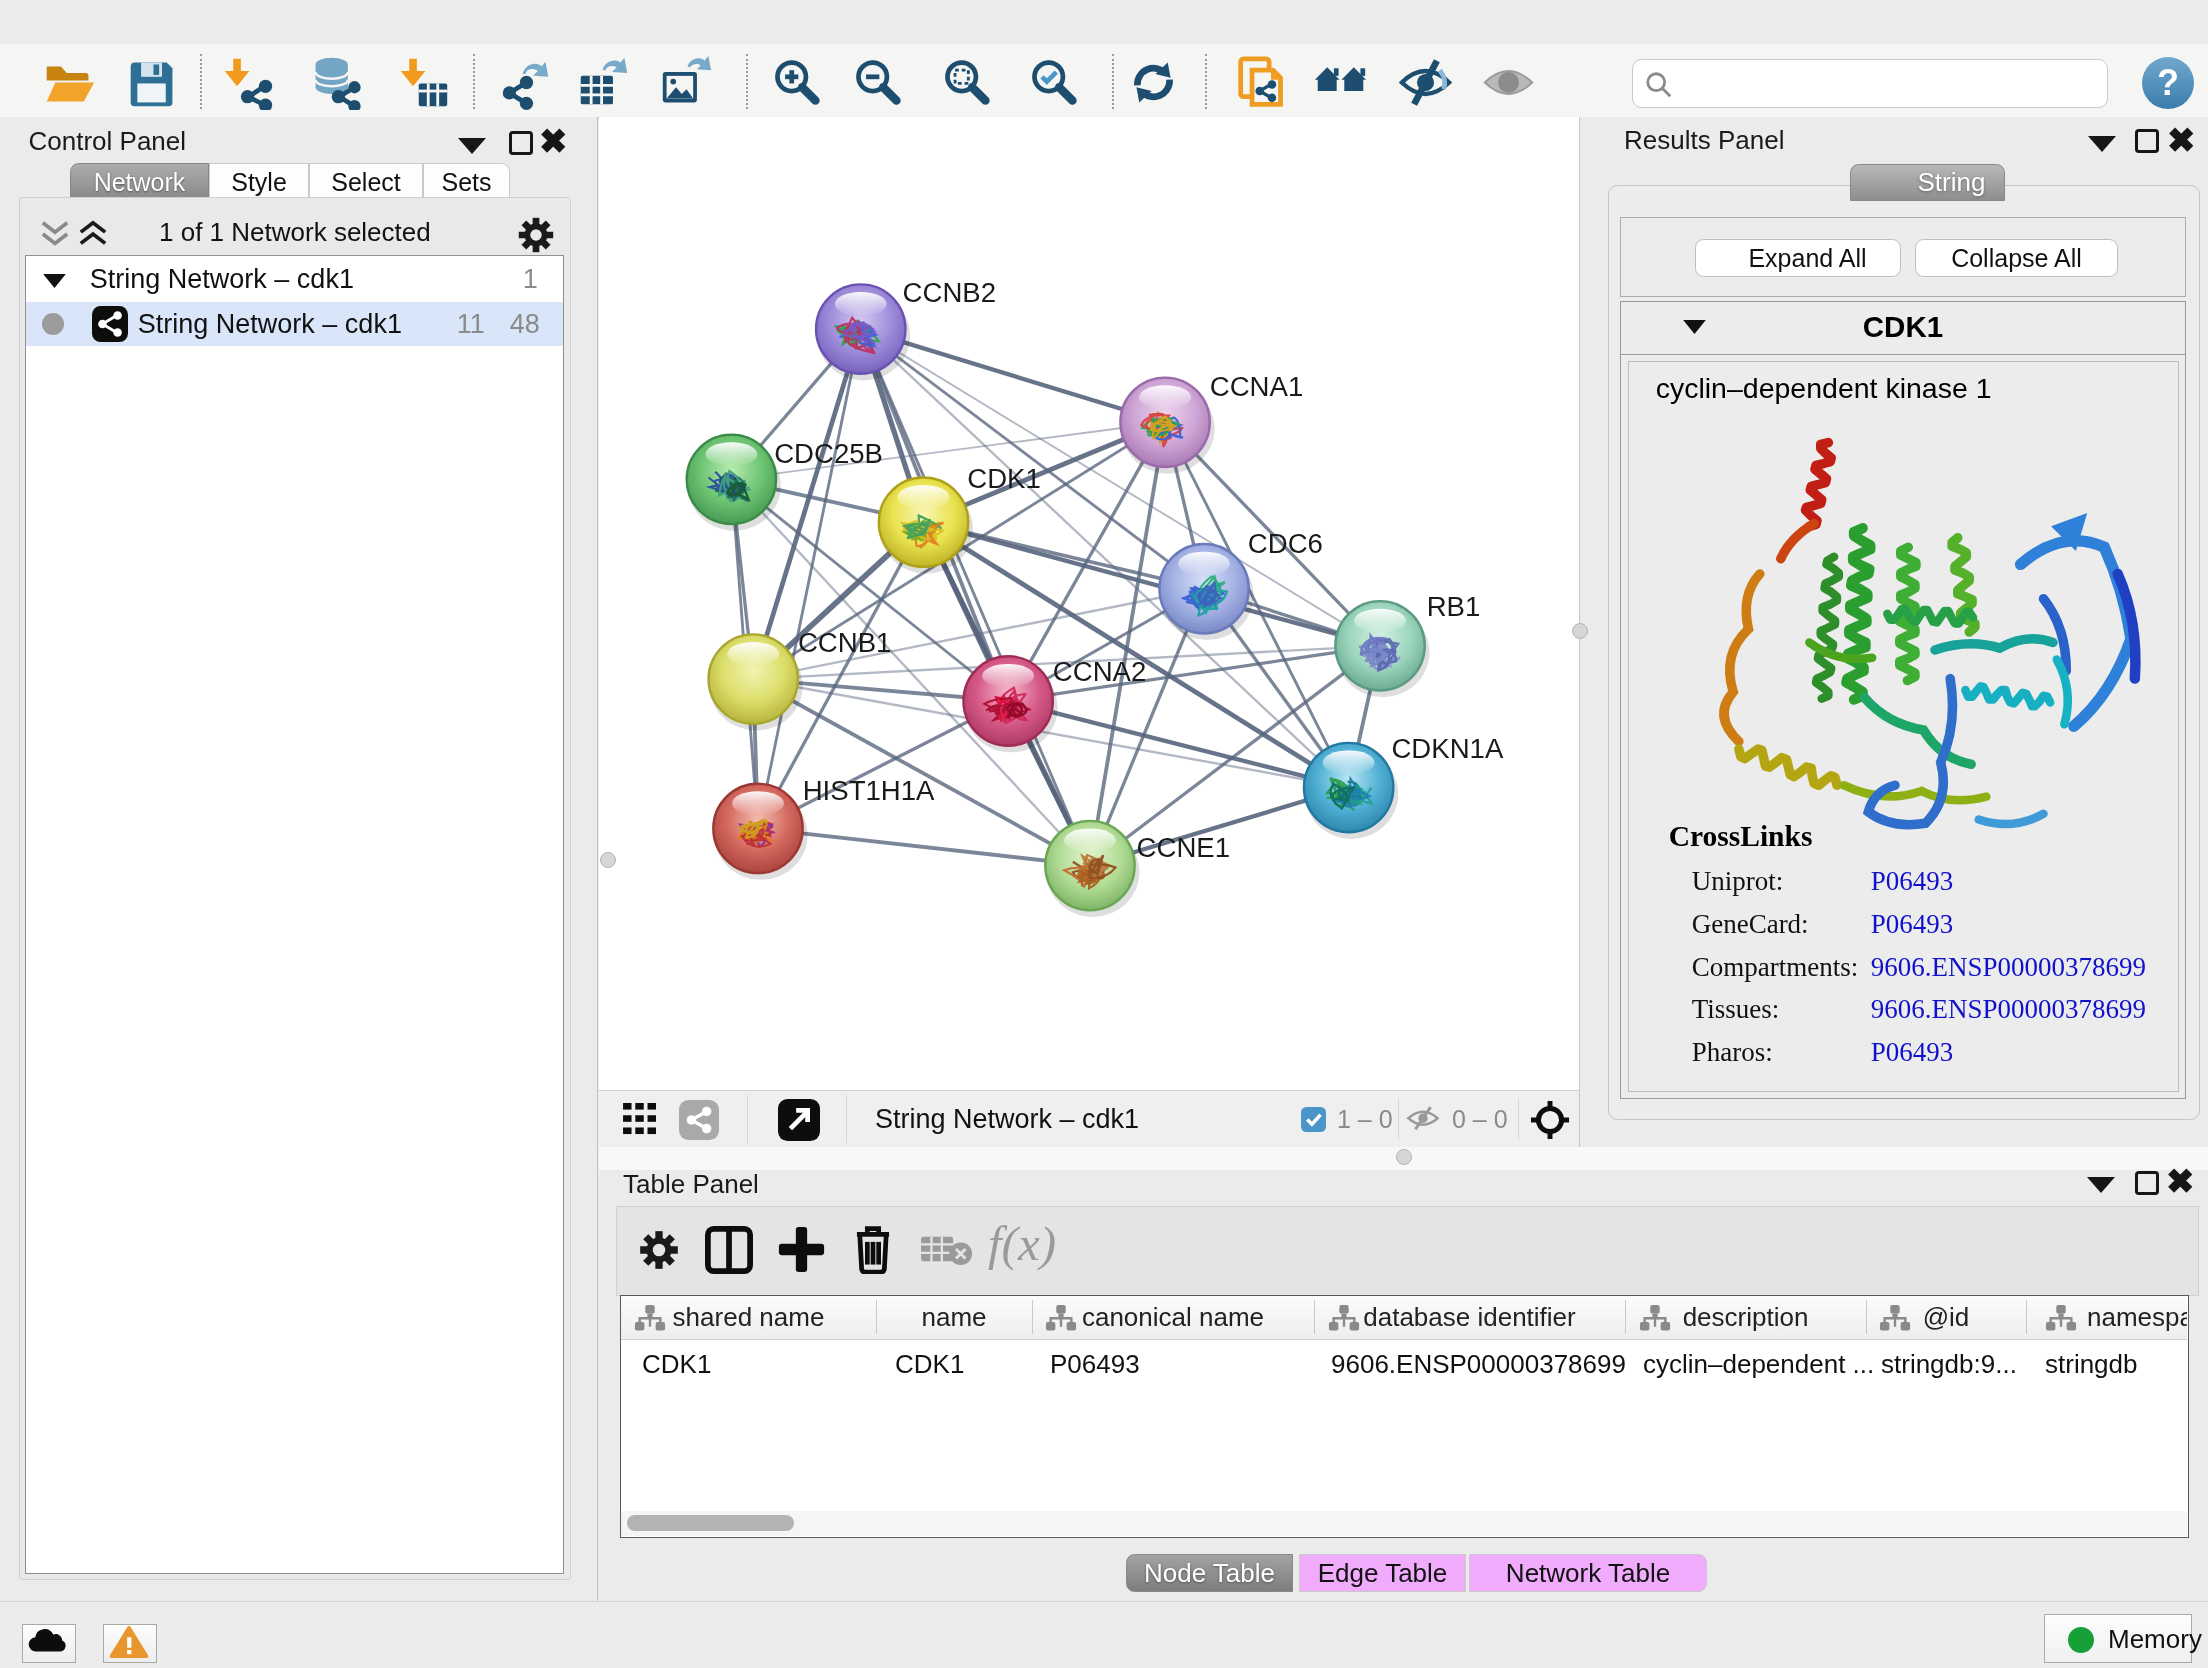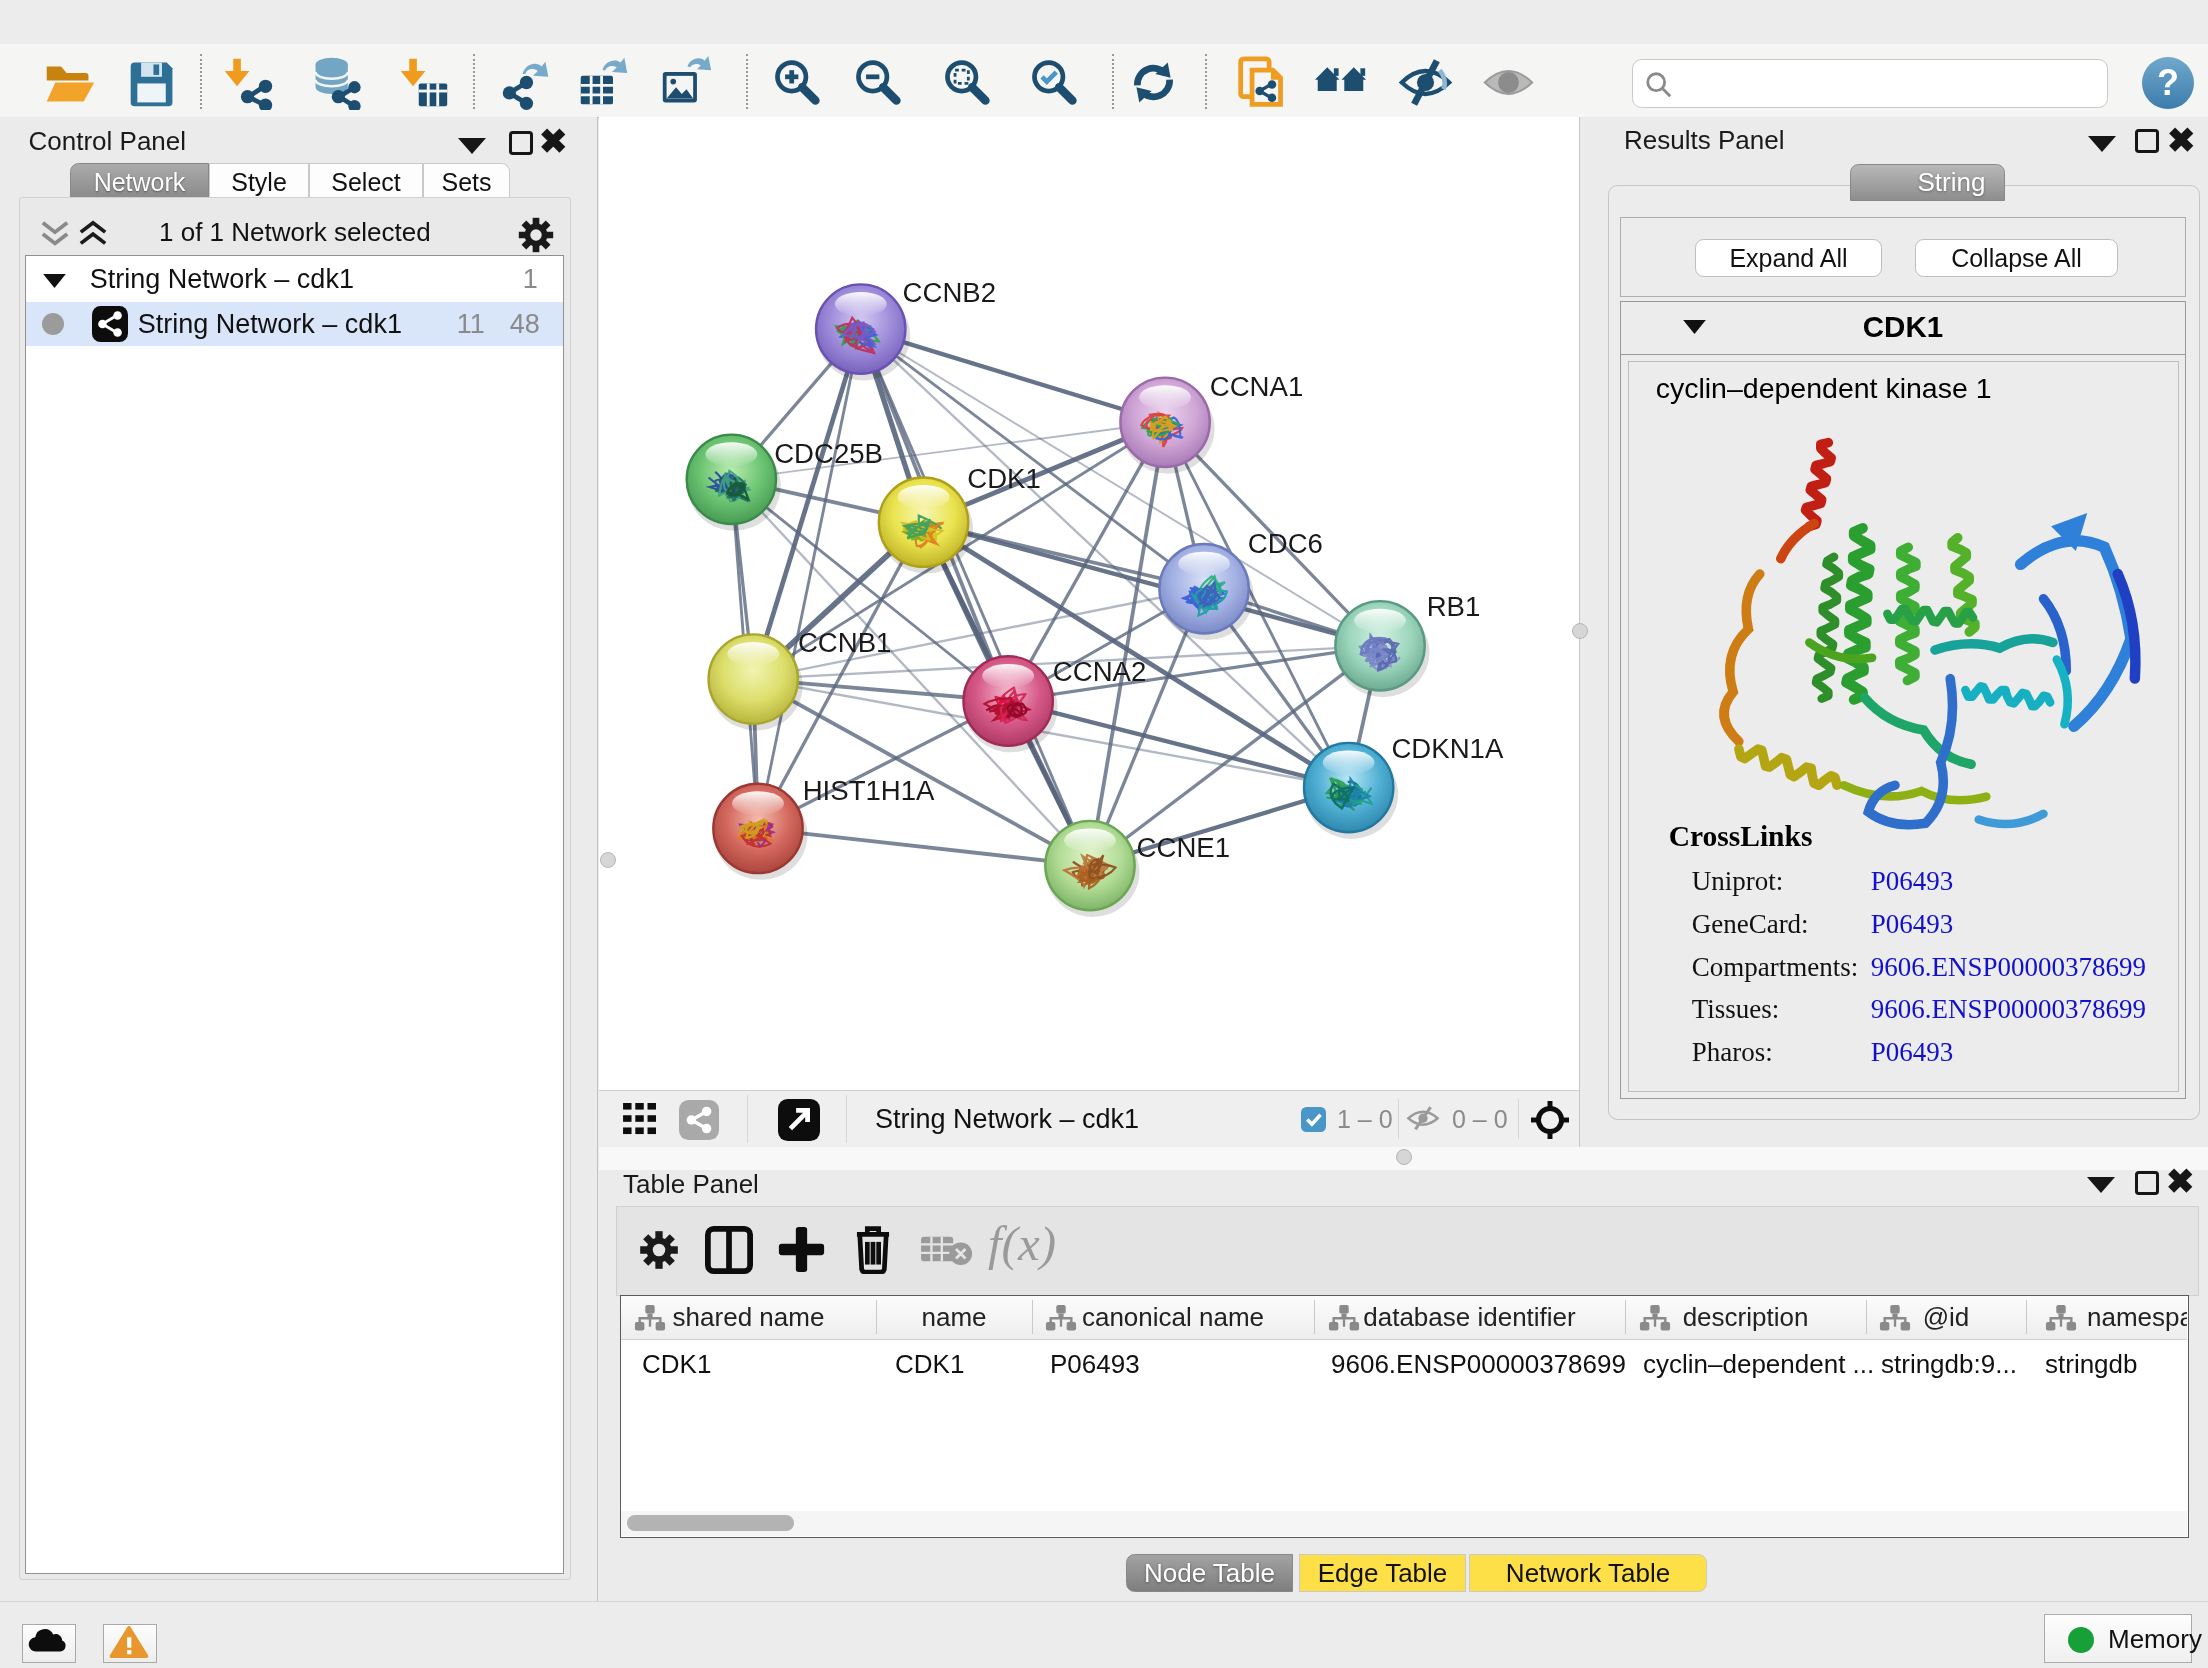--- a/index.html
+++ b/index.html
@@ -41,21 +41,21 @@
 .crossrow a{color:#1111cc;}
 #ttool{position:absolute;left:17px;top:59px;width:1581px;height:88px;background:#e4e4e4;border:1px solid #d0d0d0;}
 #tbl{position:absolute;left:21px;top:148px;width:1569px;height:243px;background:#fff;border:1.9px solid #5a5a5a;box-sizing:border-box;}
 #thead{position:absolute;left:0;top:0;width:1566px;height:44px;background:linear-gradient(#fcfcfc,#ededed);border-bottom:1.9px solid #cfcfcf;box-sizing:border-box;}
 .th{position:absolute;top:0;height:42px;font-size:26px;color:#222;line-height:42px;text-align:center;}
 .colsep{position:absolute;top:3.8px;height:34px;width:0;border-left:1.9px solid #c9c9c9;}
 .hic{position:absolute;top:7.6px;}
 .td{position:absolute;top:53px;font-size:26px;color:#111;}
 #hscroll{position:absolute;left:0px;top:215px;width:1566px;height:25px;background:#f5f5f5;}
 #hthumb{position:absolute;left:5.7px;top:3.8px;width:167px;height:16px;background:#b3b3b3;border-radius:8.6px;}
-.bottab{position:absolute;top:407px;height:38px;background:#fde047;border:1px solid #c9c9c9;box-sizing:border-box;font-size:26px;text-align:center;line-height:36px;color:#111;}
+.bottab{position:absolute;top:407px;height:38px;background:#f0abfc;border:1px solid #c9c9c9;box-sizing:border-box;font-size:26px;text-align:center;line-height:36px;color:#111;}
 .statbtn{position:absolute;top:22px;width:54px;height:39px;background:linear-gradient(#fdfdfd,#ededed);border:1.9px solid #a9a9a9;box-sizing:border-box;}
 #membtn{position:absolute;left:2044px;top:12.4px;width:148px;height:49px;background:linear-gradient(#fdfdfd,#f0f0f0);border:1.9px solid #ababab;box-sizing:border-box;font-size:26px;color:#111;}
 .sdot{position:absolute;width:16px;height:16px;border-radius:50%;background:#d6d6d6;border:1px solid #b5b5b5;box-sizing:border-box;}
 .gr{color:#8a8a8a;}
 </style>
 </head>
 <body>
 <div id="win">
   <div id="toolbar">
 <svg class="ti" style="left:42px;" viewBox="0 0 58 58">
@@ -597,21 +597,21 @@
         <div class="t-min"></div>
       </div>
     <div class="wb" style="left:555px;top:12.4px;">
         <div class="sq"></div>
       </div>
     <div class="wb" style="left:587px;top:10.5px;">
         <div class="xx">✖</div>
       </div>
     <div id="rsub">
       <div id="expbox">
-        <div class="btn" style="left:74px;width:185px;line-height:36px;">Expand All</div>
+        <div class="btn" style="left:74px;width:185px;line-height:36px;padding-left:19px;">Expand All</div>
         <div class="btn" style="left:294px;width:201px;line-height:36px;">Collapse All</div>
       </div>
       <div id="cdkbox">
         <div id="cdkhead">
           <svg style="position:absolute;left:61px;top:16px;" width="25" height="17" viewBox="0 0 26 18">
               <polygon points="1,2 25,2 13,17" fill="#111"></polygon>
             </svg>
           <span style="position:absolute;left:0;top:7.6px;width:100%;text-align:center;font-size:29.5px;font-weight:bold;">CDK1</span>
         </div>
         <div id="cdkbody">

